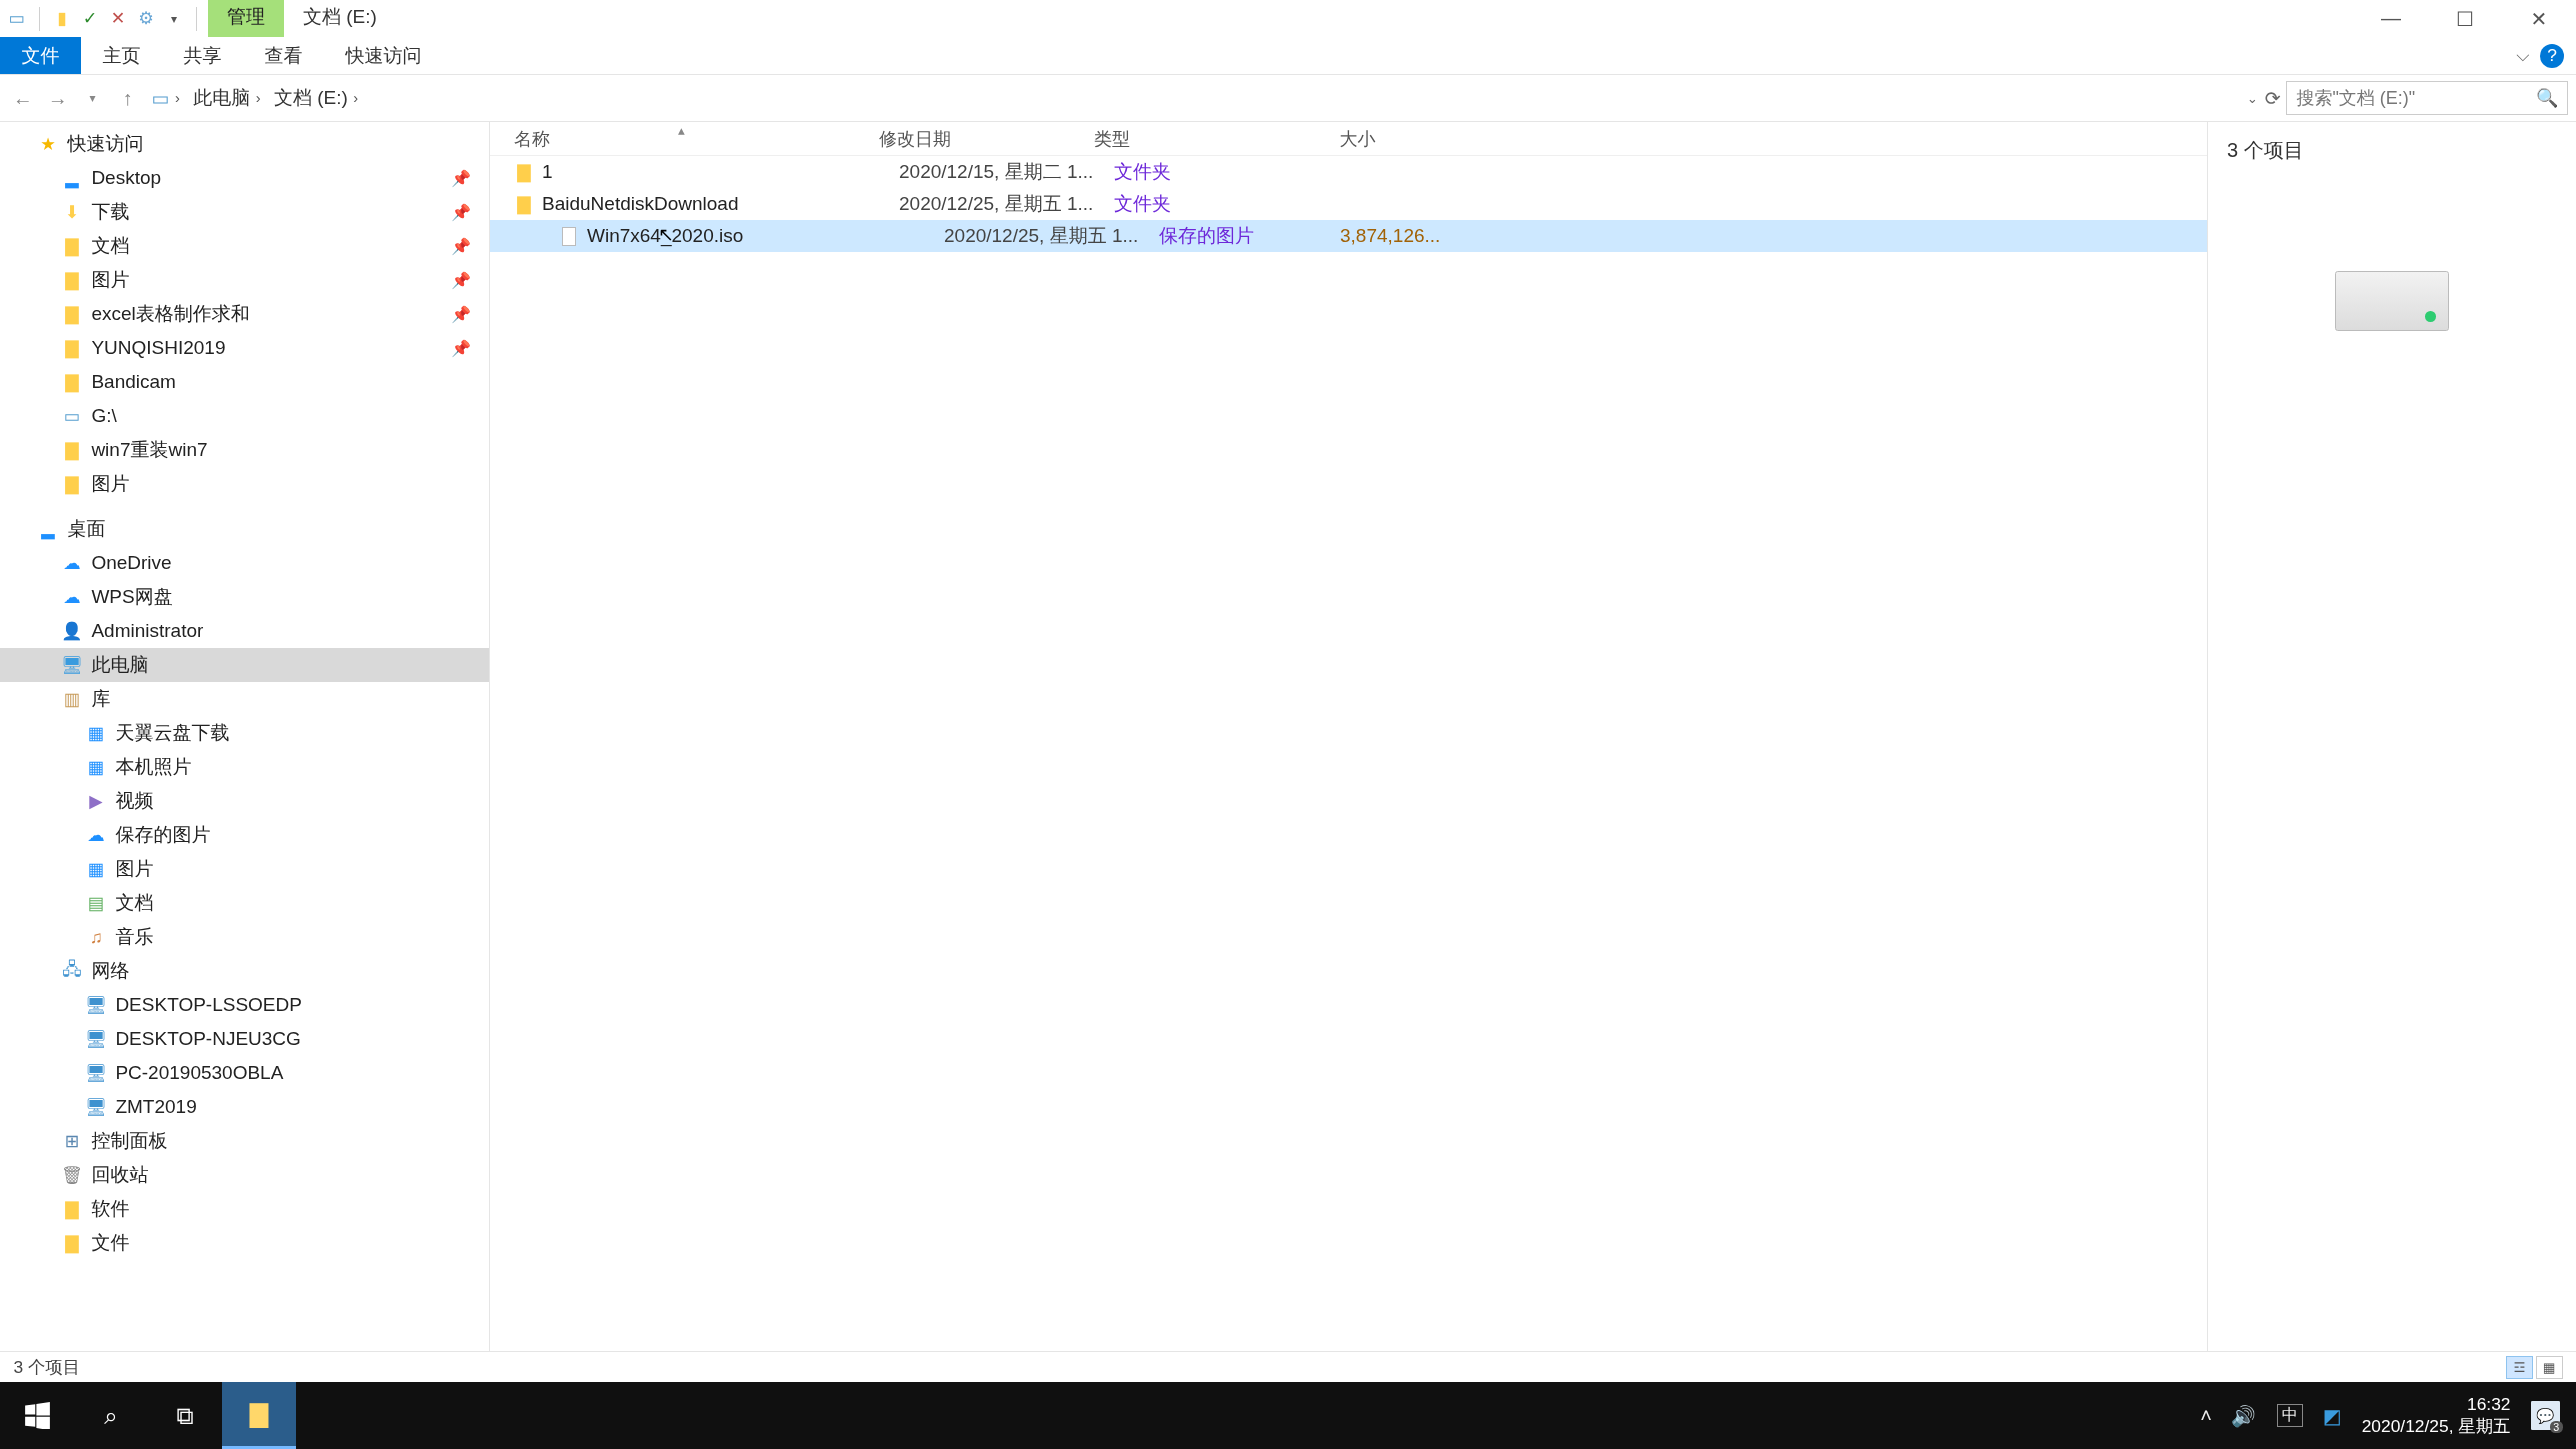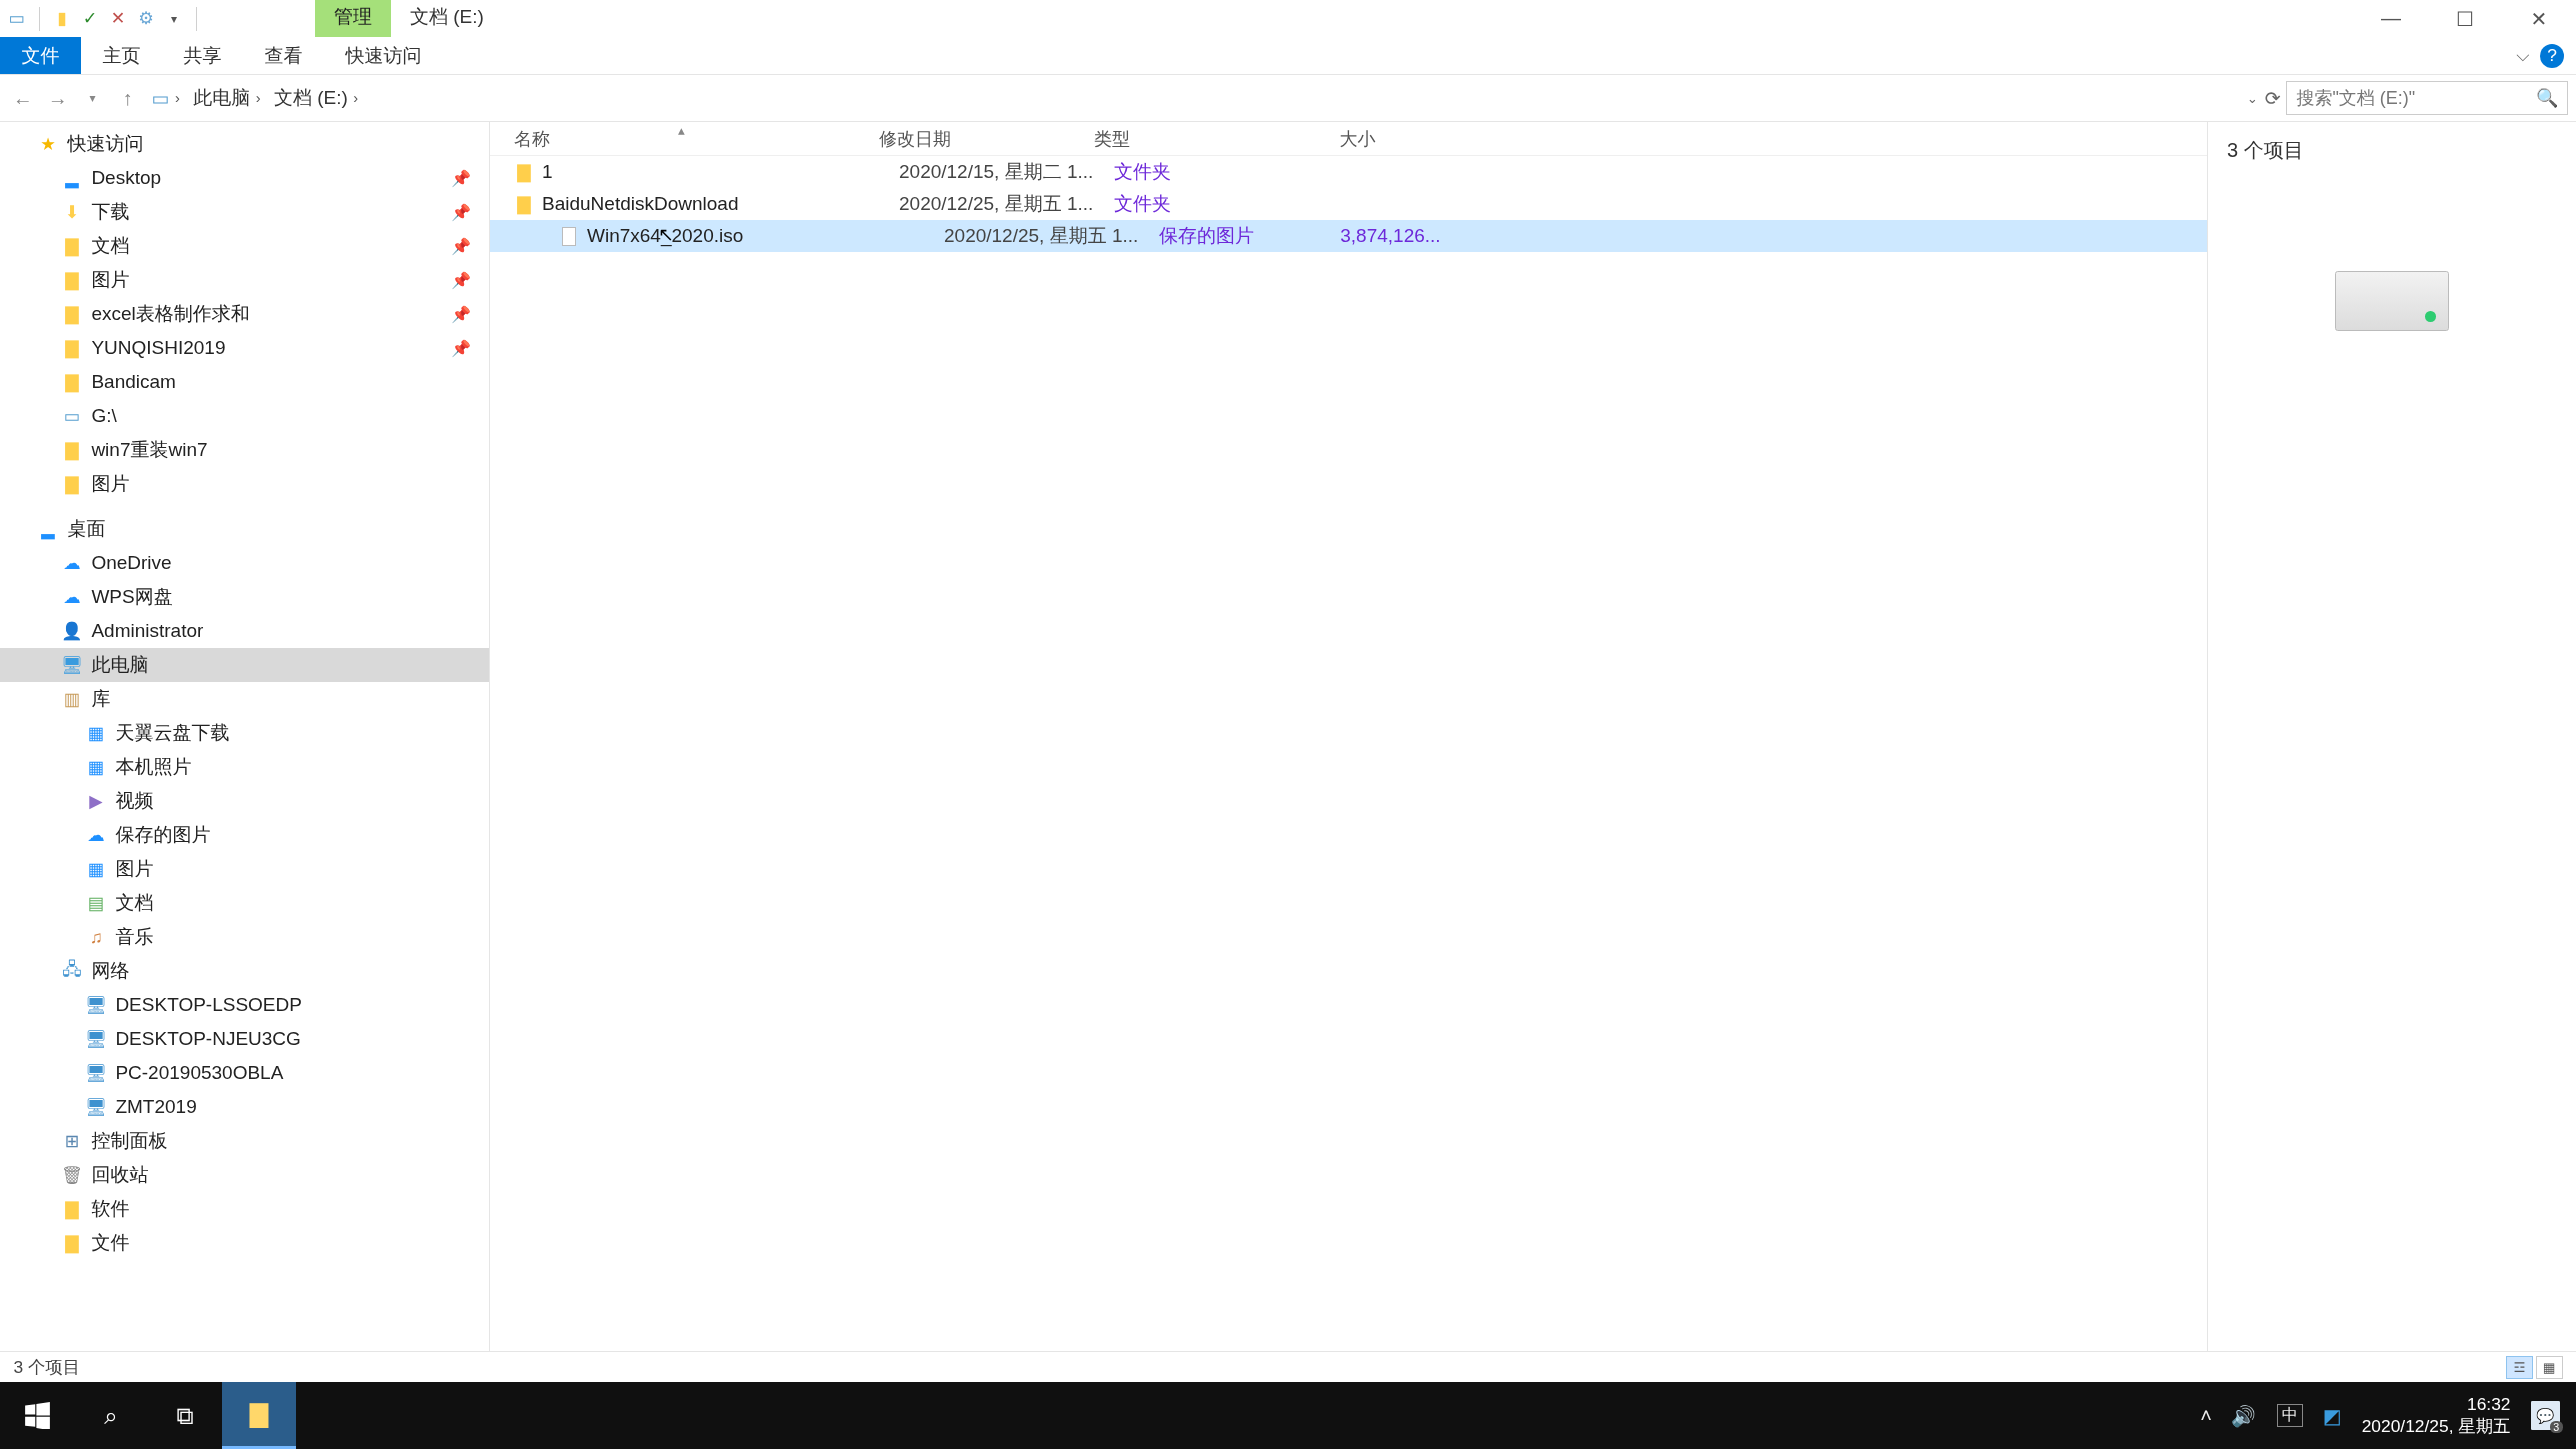--- a/index.html
+++ b/index.html
@@ -4,21 +4,21 @@
 <style>
 * { margin:0; padding:0; box-sizing:border-box; font-family:"Microsoft YaHei","Segoe UI",sans-serif; }
 html,body { width:2576px; height:1449px; background:#fff; overflow:hidden; font-size:19px; }
 .window { width:100%; height:calc(100% - 67px); background:#fff; display:flex; flex-direction:column; }
 
 
 .titlebar { height:37px; display:flex; align-items:center; background:#fff; }
 .qat { display:flex; align-items:center; gap:8px; padding:0 6.7px; }
 .qat-icon { width:20px; height:20px; display:inline-flex; align-items:center; justify-content:center; font-size:17.4px; }
 .qat-sep { width:1.3px; height:24px; background:#d0d0d0; margin:0 4px; }
-.titlebar-tabs { display:flex; align-items:flex-end; height:100%; margin-left:107px; }
+.titlebar-tabs { display:flex; align-items:flex-end; height:100%; }
 .ttab { padding:6.7px 19px; font-size:19px; color:#333; }
 .ttab.contextual { background:#a5e07a; color:#222; }
 .title-ctrl { margin-left:auto; display:flex; }
 .tcbtn { width:74px; height:37px; display:flex; align-items:center; justify-content:center; color:#555; font-size:20px; }
 
 
 .ribbon { height:38px; display:flex; align-items:stretch; border-bottom:0.7px solid #e5e5e5; }
 .rtab { padding:0 21.5px; display:flex; align-items:center; font-size:19px; color:#333; cursor:pointer; }
 .rtab.file { background:#0078d7; color:#fff; }
 .ribbon-right { margin-left:auto; display:flex; align-items:center; gap:10.7px; padding-right:12px; color:#0078d7; }
@@ -62,21 +62,21 @@
 .col-sort { position:absolute; left:188px; top:1.3px; font-size:13.4px; color:#888; }
 .rows { }
 .row { height:32px; display:flex; align-items:center; font-size:19px; color:#222; }
 .row.selected { background:#cde8ff;padding-left:45px; }
 .row .ricon { width:20px; margin-left:24px; margin-right:8px; display:inline-flex; justify-content:center; font-size:17.4px; }
 .row .folder { color:#ffcf4b; }
 .row .file { color:#bbb; border:0.7px solid #bbb; width:14.8px; height:19px; background:#fff; }
 .row .rname { width:357px; }
 .row .rdate { width:215px; color:#444; }
 .row .rtype { width:181px; color:#6d28d9; }
-.row .rsize { width:114px; text-align:right; color:#6d28d9; padding-right:13.4px; }
+.row .rsize { width:114px; color:#a16207; padding-right:13.4px; }
 .cursor { position:absolute; font-size:19px; color:#000; pointer-events:none; }
 
 .preview { width:369px; border-left:0.7px solid #e5e5e5; padding:14.8px 19px; font-size:20px; color:#333; display:flex; flex-direction:column; align-items:center; }
 .drive-ill { width:114px; height:60px; background:linear-gradient(#f2f2f2,#dcdcdc); border:0.7px solid #bbb; border-radius:2.7px; position:relative; margin-top:107px; }
 .drive-ill::after { content:""; position:absolute; right:12px; bottom:8px; width:10.7px; height:10.7px; background:#2ecc71; border-radius:50%; }
 
 
 .statusbar { height:31px; border-top:0.7px solid #e5e5e5; display:flex; align-items:center; padding:0 13.4px; font-size:17.4px; color:#444; }
 .view-toggles { margin-left:auto; display:flex; gap:2.7px; }
 .vt { width:27px; height:23px; border:0.7px solid #ccc; display:flex; align-items:center; justify-content:center; font-size:13.4px; color:#555; }

